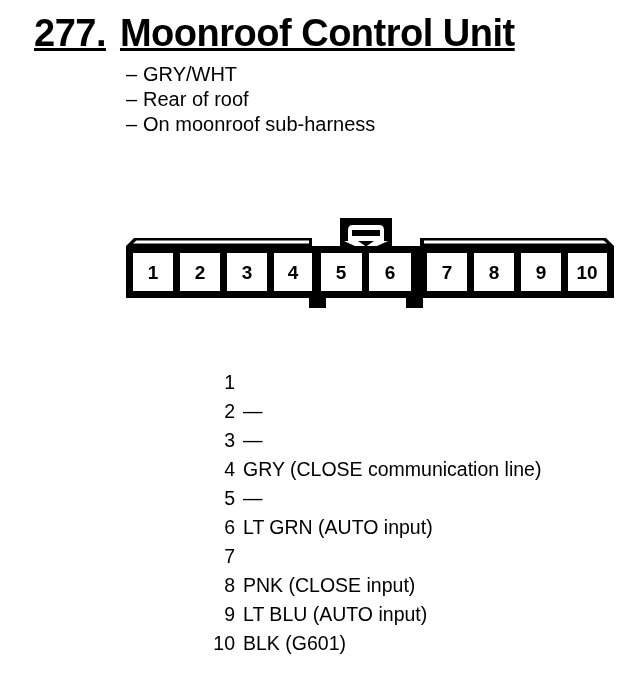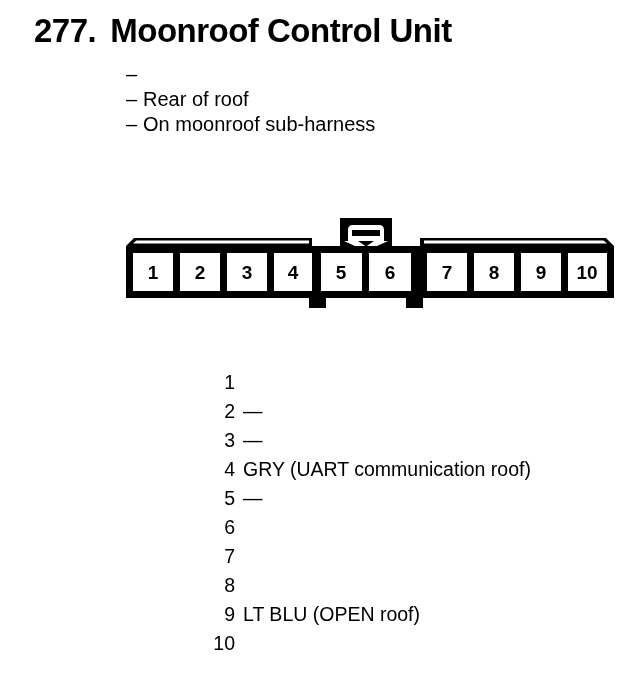--- a/index.html
+++ b/index.html
@@ -14,25 +14,26 @@
     font-family: "Liberation Sans", sans-serif;
     color: #000000;
     overflow: hidden;
   }
 
   
   .page-title {
     position: absolute;
     left: 34px;
     top: 14px;
-    font-size: 33px;
+    font-size: 38px;
     font-weight: bold;
     letter-spacing: -0.5px;
     white-space: nowrap;
     line-height: 1;
+    text-decoration: underline;
   }
   .title-num { margin-right: 14px; }
 
   .bullet-list {
     position: absolute;
     left: 126px;
     top: 62px;
     font-size: 20px;
     line-height: 25px;
   }
@@ -79,20 +80,21 @@
 </head>
 <body>
 
 <div class="page-title">
   <span class="title-num">277.</span><span>Moonroof Control Unit</span>
 </div>
 
 <div class="bullet-list">
   <div class="bullet-row">
     <span class="bullet-dash">–</span>
+    <span>GRY/WHT</span>
   </div>
   <div class="bullet-row">
     <span class="bullet-dash">–</span>
     <span>Rear of roof</span>
   </div>
   <div class="bullet-row">
     <span class="bullet-dash">–</span>
     <span>On moonroof sub-harness</span>
   </div>
 </div>
@@ -168,35 +170,38 @@
   <div class="pin-row">
     <span class="pin-num">2</span>
     <span class="pin-desc">—</span>
   </div>
   <div class="pin-row">
     <span class="pin-num">3</span>
     <span class="pin-desc">—</span>
   </div>
   <div class="pin-row">
     <span class="pin-num">4</span>
-    <span class="pin-desc">GRY (UART communication roof)</span>
+    <span class="pin-desc">GRY (CLOSE communication line)</span>
   </div>
   <div class="pin-row">
     <span class="pin-num">5</span>
     <span class="pin-desc">—</span>
   </div>
   <div class="pin-row">
     <span class="pin-num">6</span>
+    <span class="pin-desc">LT GRN (AUTO input)</span>
   </div>
   <div class="pin-row">
     <span class="pin-num">7</span>
   </div>
   <div class="pin-row">
     <span class="pin-num">8</span>
+    <span class="pin-desc">PNK (CLOSE input)</span>
   </div>
   <div class="pin-row">
     <span class="pin-num">9</span>
-    <span class="pin-desc">LT BLU (OPEN roof)</span>
+    <span class="pin-desc">LT BLU (AUTO input)</span>
   </div>
   <div class="pin-row">
     <span class="pin-num">10</span>
+    <span class="pin-desc">BLK (G601)</span>
   </div>
 </div>
 
 </body></html>

